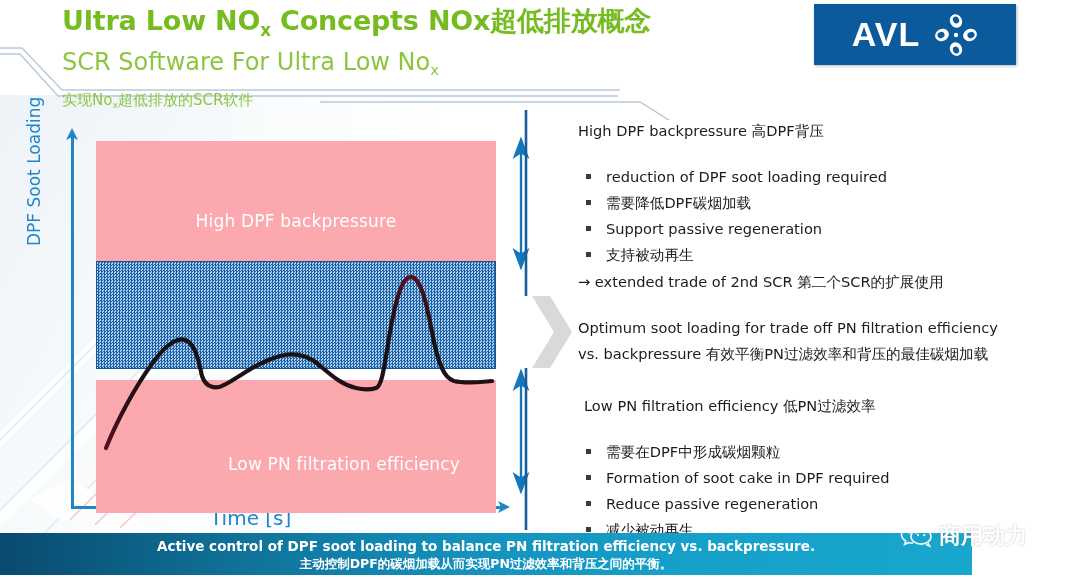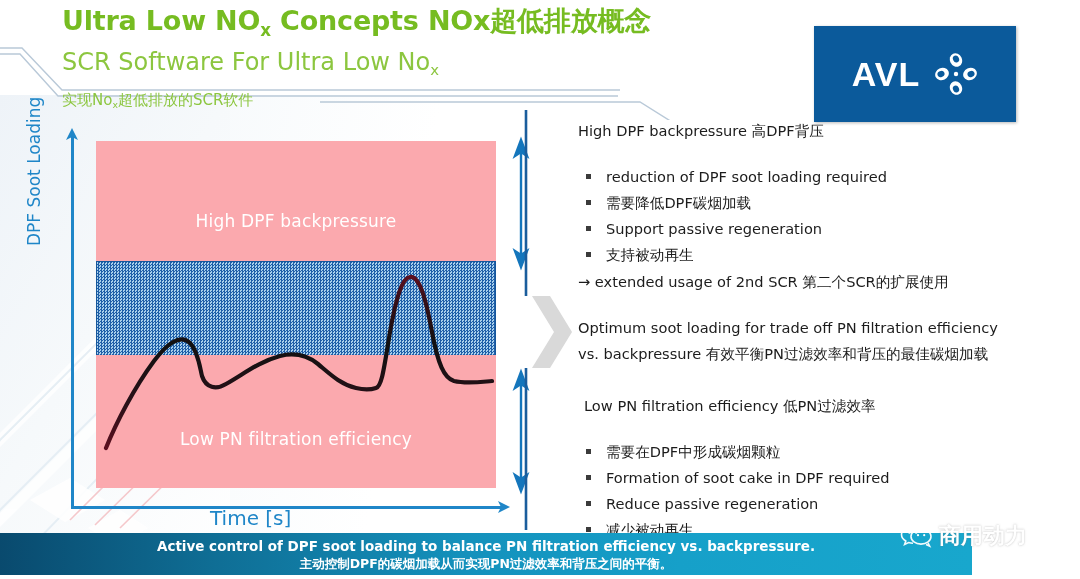--- a/index.html
+++ b/index.html
@@ -40,23 +40,23 @@
   .title-line3 {
     font-size:15px; color:#8cc63f; line-height:30px; white-space:nowrap;
   }
   .sub { font-size:0.62em; vertical-align:-0.35em; }
 
   
   #deco { position:absolute; left:0; top:40px; width:1080px; height:80px; pointer-events:none; }
 
   
   #avl-logo {
-    position:absolute; left:814px; top:4px; width:202px; height:96px;
+    position:absolute; left:814px; top:4px; width:202px; height:61px;
     background:#0b5a9b; box-shadow:1px 1px 3px rgba(0,0,0,.28);
-    display:flex; align-items:center; justify-content:center; gap:14px;margin-top:22px;
+    display:flex; align-items:center; justify-content:center; gap:14px;
   }
   #avl-text {
     color:#ffffff; font-size:34px; font-weight:bold; letter-spacing:1px;
     font-family:"Liberation Sans",sans-serif;
   }
   #avl-mark { width:44px; height:44px; }
 
   
   #chart { position:absolute; left:30px; top:118px; width:485px; height:410px; }
   #y-axis-label {
@@ -73,21 +73,21 @@
   #x-axis { left:41px; top:388px; width:432px; height:2.5px; }
 
   .band { position:absolute; left:66px; width:400px; }
   #band-top { top:23px; height:120px; background:#fba9ae; }
   #band-mid {
     top:143px; height:108px;
     background:
       repeating-conic-gradient(#1f5fa8 0% 25%, #a9d0ec 0% 50%) 0 0/3px 3px;
     border:1.5px solid #16579b;
   }
-  #band-bot { top:237px; height:133px; background:#fba9ae; }
+  #band-bot { top:262px; height:133px; background:#fba9ae;padding-left:48px; }
   .band-label {
     position:absolute; width:100%; text-align:center;
     color:#ffffff; font-size:17px; letter-spacing:.2px;
   }
   #label-top { top:70px; }
   #label-bot { top:74px; }
 
   #curve-svg { position:absolute; left:0; top:0; width:485px; height:410px; pointer-events:none; }
 
   
@@ -270,21 +270,21 @@
 
   <div id="text-col">
 
     <div class="para head">High DPF backpressure 高DPF背压</div>
     <ul class="bullets">
       <li>reduction of DPF soot loading required</li>
       <li>需要降低DPF碳烟加载</li>
       <li>Support passive regeneration</li>
       <li>支持被动再生</li>
     </ul>
-    <div class="arrow-line">→ extended usage of 2nd SCR 第二个SCR的扩展使用</div>
+    <div class="arrow-line">→ extended trade of 2nd SCR 第二个SCR的扩展使用</div>
 
     <div class="gap-md"></div>
 
     <div class="para">Optimum soot loading for trade off PN filtration efficiency</div>
     <div class="para">vs. backpressure 有效平衡PN过滤效率和背压的最佳碳烟加载</div>
 
     <div class="gap-lg"></div>
 
     <div class="para head indent">Low PN filtration efficiency 低PN过滤效率</div>
     <ul class="bullets">

